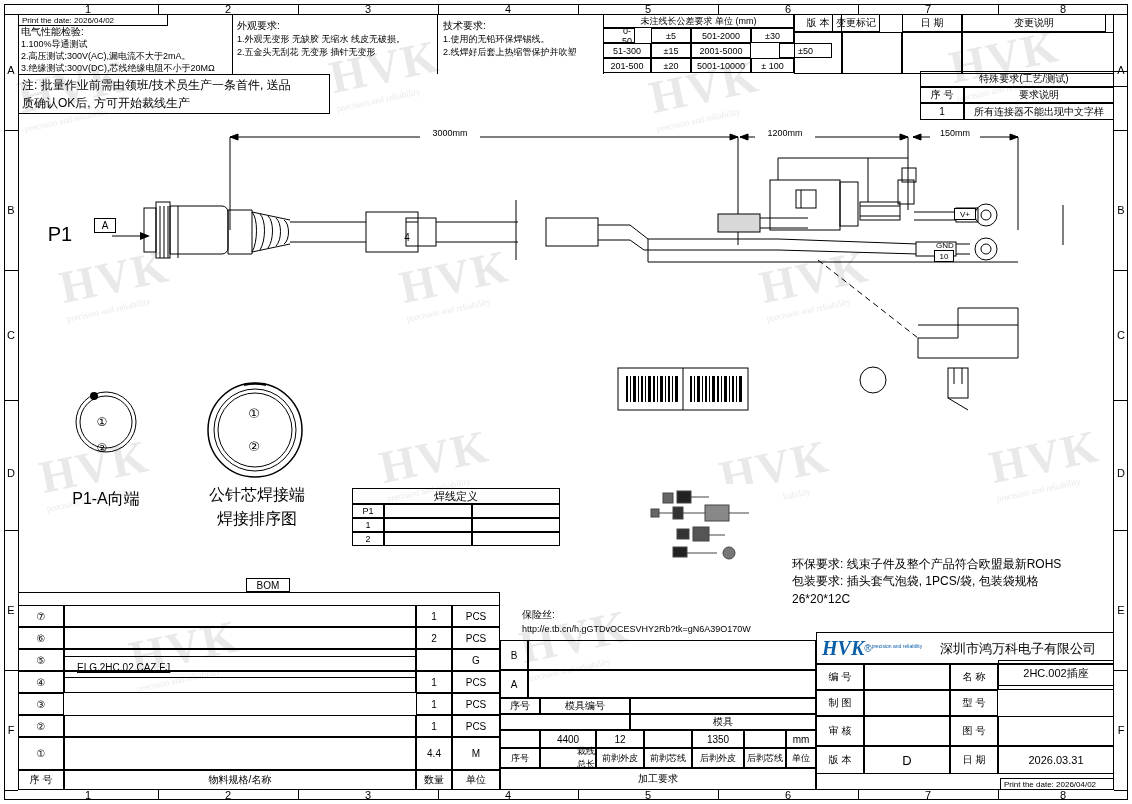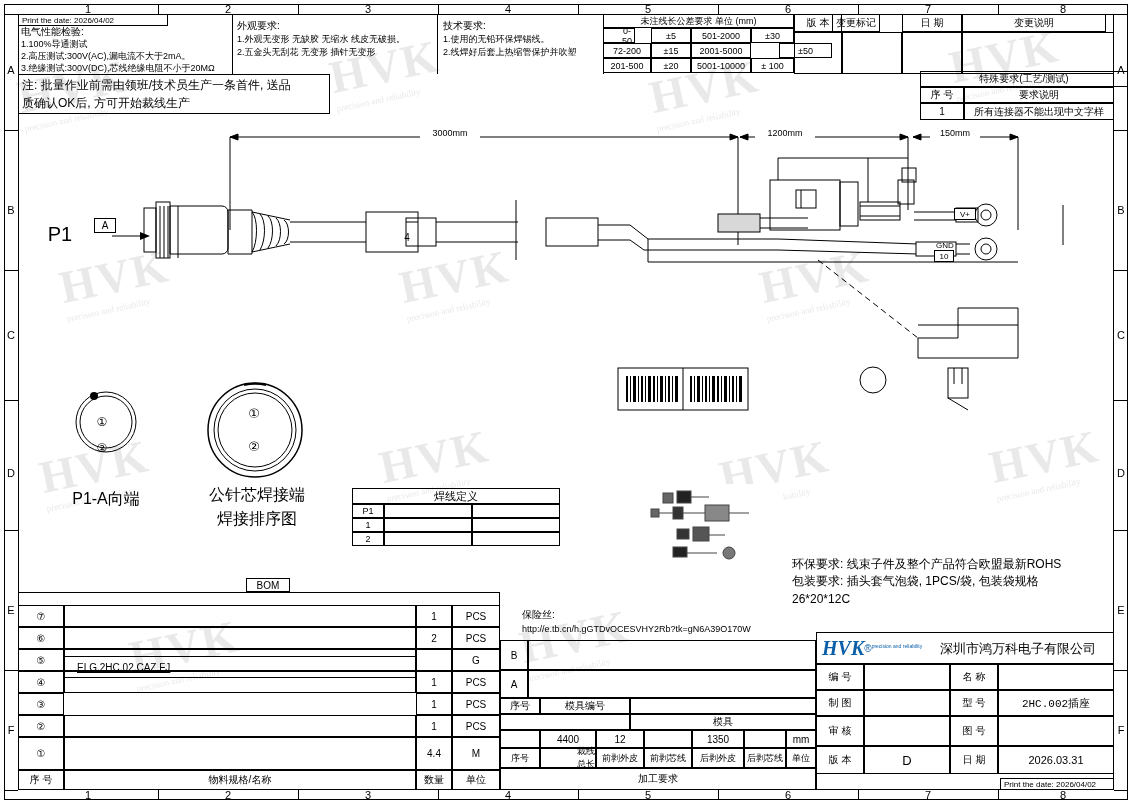--- a/index.html
+++ b/index.html
@@ -129,21 +129,21 @@
     <div class="abs lft t9 nowrap" style="left:3px;top:13px;width:170px;height:12px;">1.使用的无铅环保焊锡线。</div>
     <div class="abs lft t9 nowrap" style="left:3px;top:26px;width:180px;height:12px;">2.线焊好后套上热缩管保护并吹塑</div>
   </div>
   <div class="line" style="left:603px;top:14px;width:1px;height:60px;"></div>
 
   <div class="abs bd ctr t9" style="left:603px;top:14px;width:191px;height:14px;">未注线长公差要求 单位 (mm)</div>
   <div class="abs bd ctr t9" style="left:603px;top:28px;width:32px;height:15px;padding-left:16px;">0-50</div>
   <div class="abs bd ctr t9" style="left:651px;top:28px;width:40px;height:15px;">±5</div>
   <div class="abs bd ctr t9" style="left:691px;top:28px;width:60px;height:15px;">501-2000</div>
   <div class="abs bd ctr t9" style="left:751px;top:28px;width:43px;height:15px;">±30</div>
-  <div class="abs bd ctr t9" style="left:603px;top:43px;width:48px;height:15px;">72-200</div>
+  <div class="abs bd ctr t9" style="left:603px;top:43px;width:48px;height:15px;">51-300</div>
   <div class="abs bd ctr t9" style="left:651px;top:43px;width:40px;height:15px;">±15</div>
   <div class="abs bd ctr t9" style="left:691px;top:43px;width:60px;height:15px;">2001-5000</div>
   <div class="abs bd ctr t9" style="left:751px;top:43px;width:53px;height:15px;margin-left:28px;">±50</div>
   <div class="abs bd ctr t9" style="left:603px;top:58px;width:48px;height:15px;">201-500</div>
   <div class="abs bd ctr t9" style="left:651px;top:58px;width:40px;height:15px;">±20</div>
   <div class="abs bd ctr t9" style="left:691px;top:58px;width:60px;height:15px;">5001-10000</div>
   <div class="abs bd ctr t9" style="left:751px;top:58px;width:43px;height:15px;">± 100</div>
 
   <div class="abs bd ctr t10" style="left:794px;top:14px;width:48px;height:18px;">版 本</div>
   <div class="abs bd ctr t10" style="left:832px;top:14px;width:48px;height:18px;">变更标记</div>
@@ -473,21 +473,21 @@
   <div class="abs lft t13 nowrap" style="left:940px;top:640px;width:180px;height:18px;">深圳市鸿万科电子有限公司</div>
 
   <div class="abs bd ctr t10" style="left:816px;top:664px;width:48px;height:26px;">编 号</div>
   <div class="abs bd ctr t10" style="left:864px;top:664px;width:86px;height:26px;"></div>
   <div class="abs bd ctr t10" style="left:950px;top:664px;width:48px;height:26px;">名 称</div>
   <div class="abs bd ctr t10" style="left:998px;top:664px;width:116px;height:26px;"></div>
 
   <div class="abs bd ctr t10" style="left:816px;top:690px;width:48px;height:26px;">制 图</div>
   <div class="abs bd ctr t10" style="left:864px;top:690px;width:86px;height:26px;"></div>
   <div class="abs bd ctr t10" style="left:950px;top:690px;width:48px;height:26px;">型 号</div>
-  <div class="abs bd ctr t11" style="left:998px;top:690px;width:116px;height:26px;font-family:Liberation Mono, monospace;">2HC.002插座</div>
+  <div class="abs bd ctr t11" style="left:998px;top:660px;width:116px;height:26px;">2HC.002插座</div>
 
   <div class="abs bd ctr t10" style="left:816px;top:716px;width:48px;height:30px;">审 核</div>
   <div class="abs bd ctr t10" style="left:864px;top:716px;width:86px;height:30px;"></div>
   <div class="abs bd ctr t10" style="left:950px;top:716px;width:48px;height:30px;">图 号</div>
   <div class="abs bd ctr t10" style="left:998px;top:716px;width:116px;height:30px;"></div>
 
   <div class="abs bd ctr t10" style="left:816px;top:746px;width:48px;height:28px;">版 本</div>
   <div class="abs bd ctr t13" style="left:864px;top:746px;width:86px;height:28px;">D</div>
   <div class="abs bd ctr t10" style="left:950px;top:746px;width:48px;height:28px;">日 期</div>
   <div class="abs bd ctr t11" style="left:998px;top:746px;width:116px;height:28px;">2026.03.31</div>

